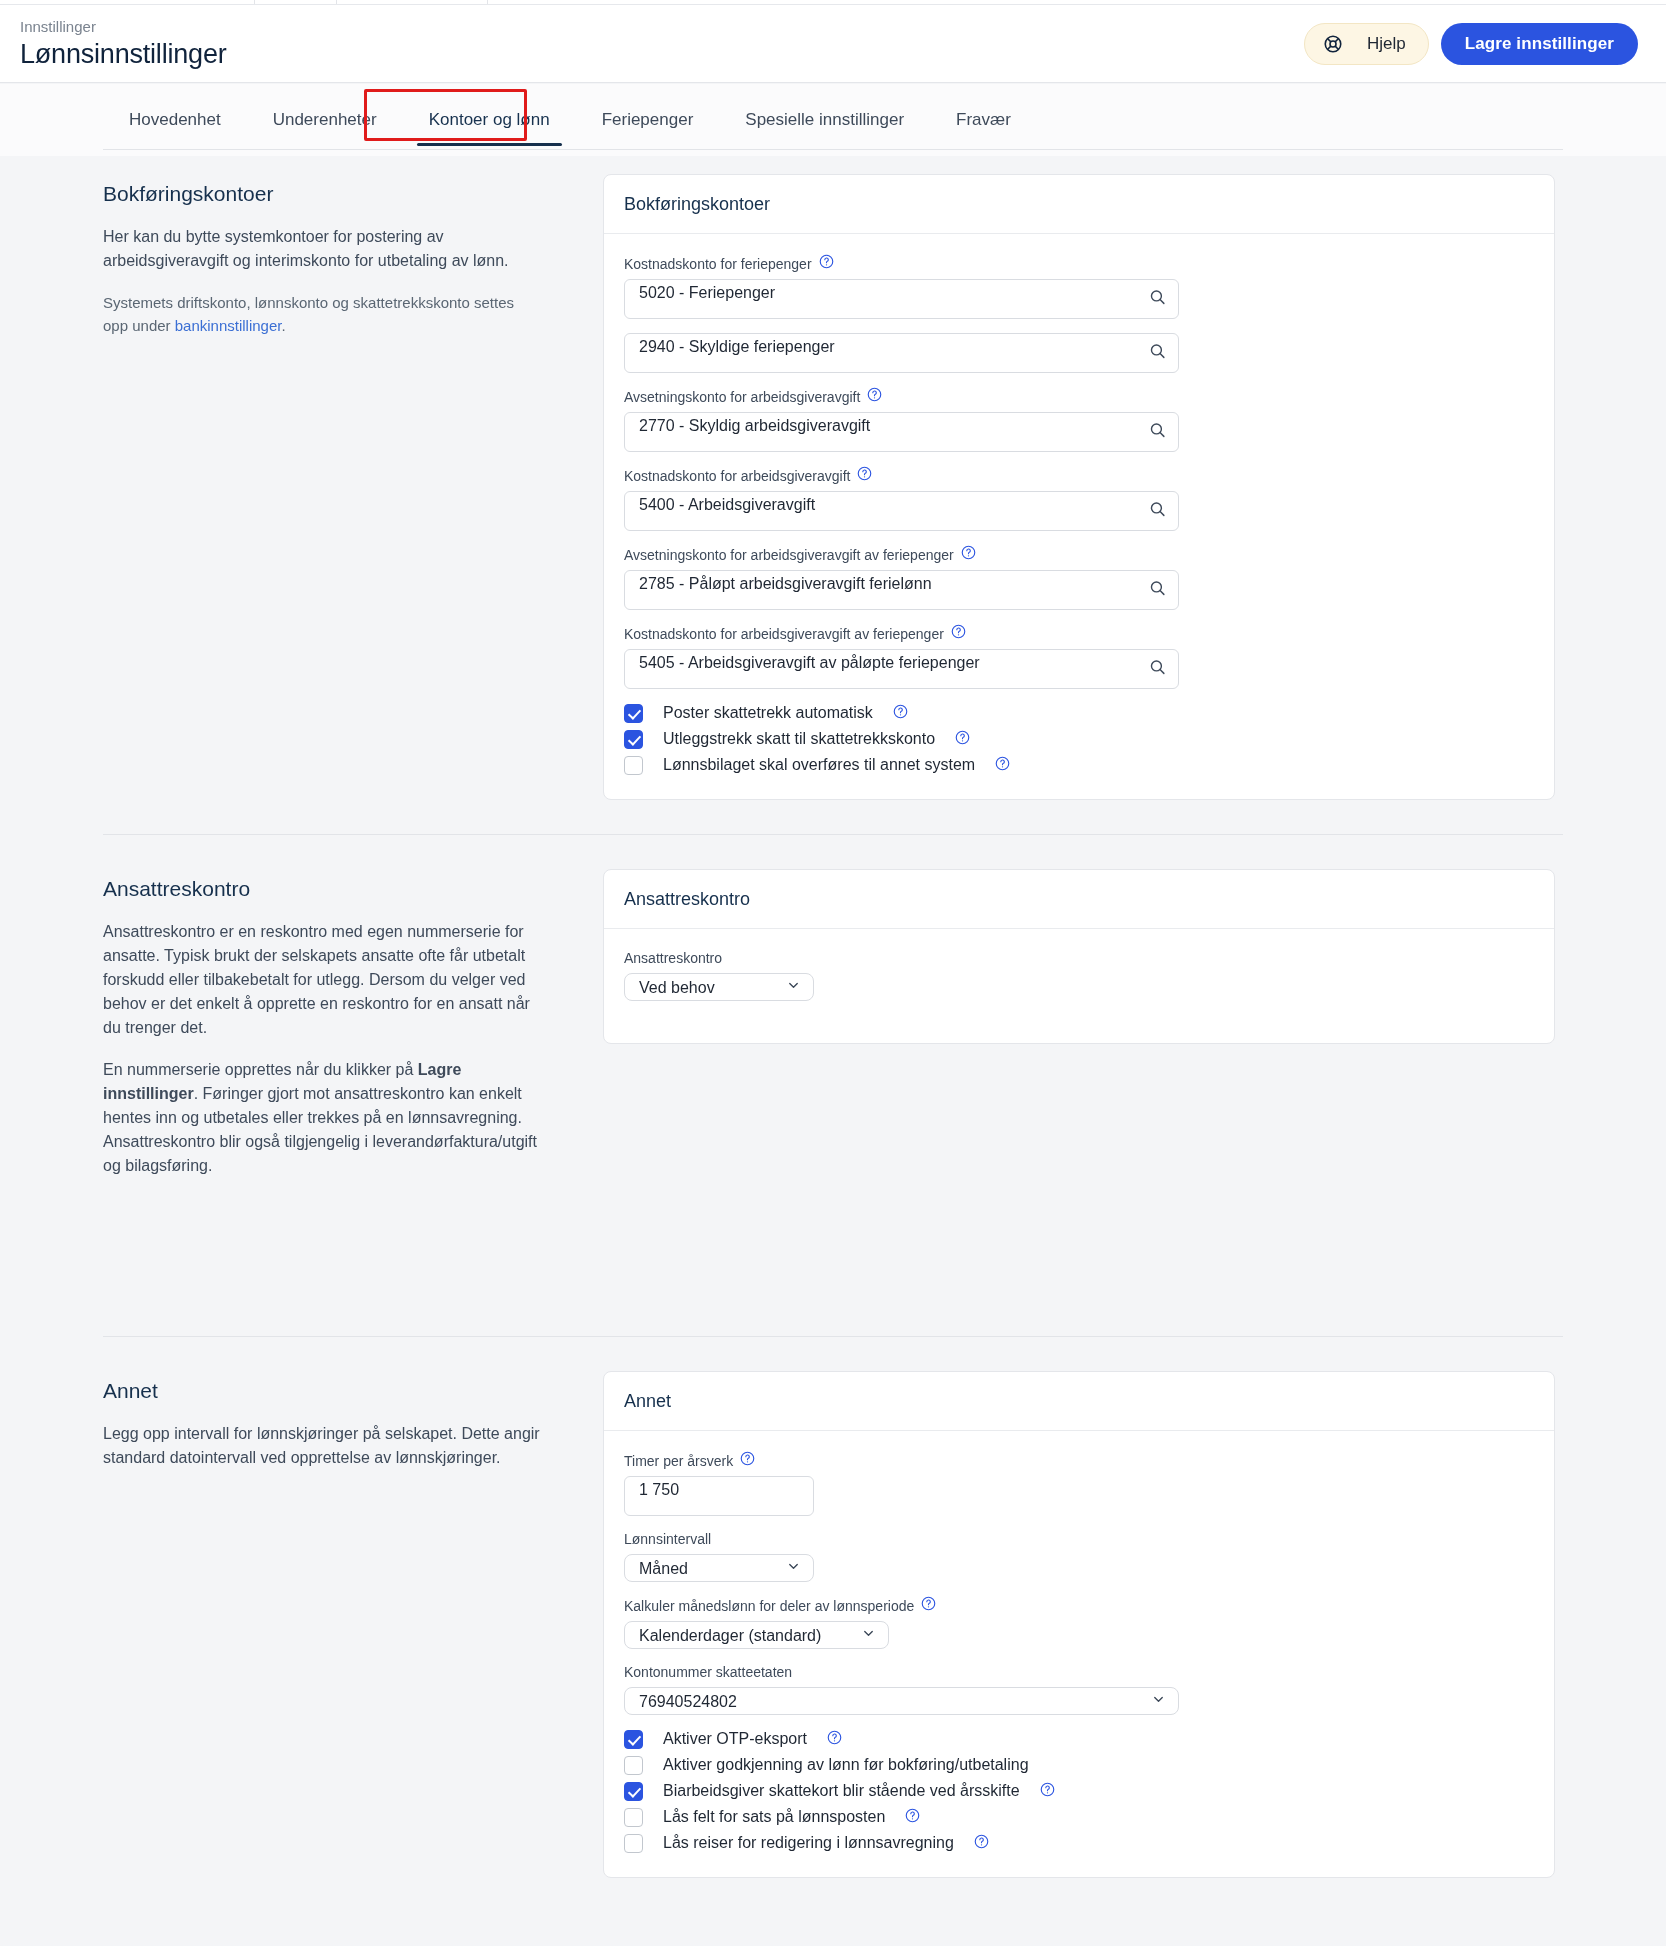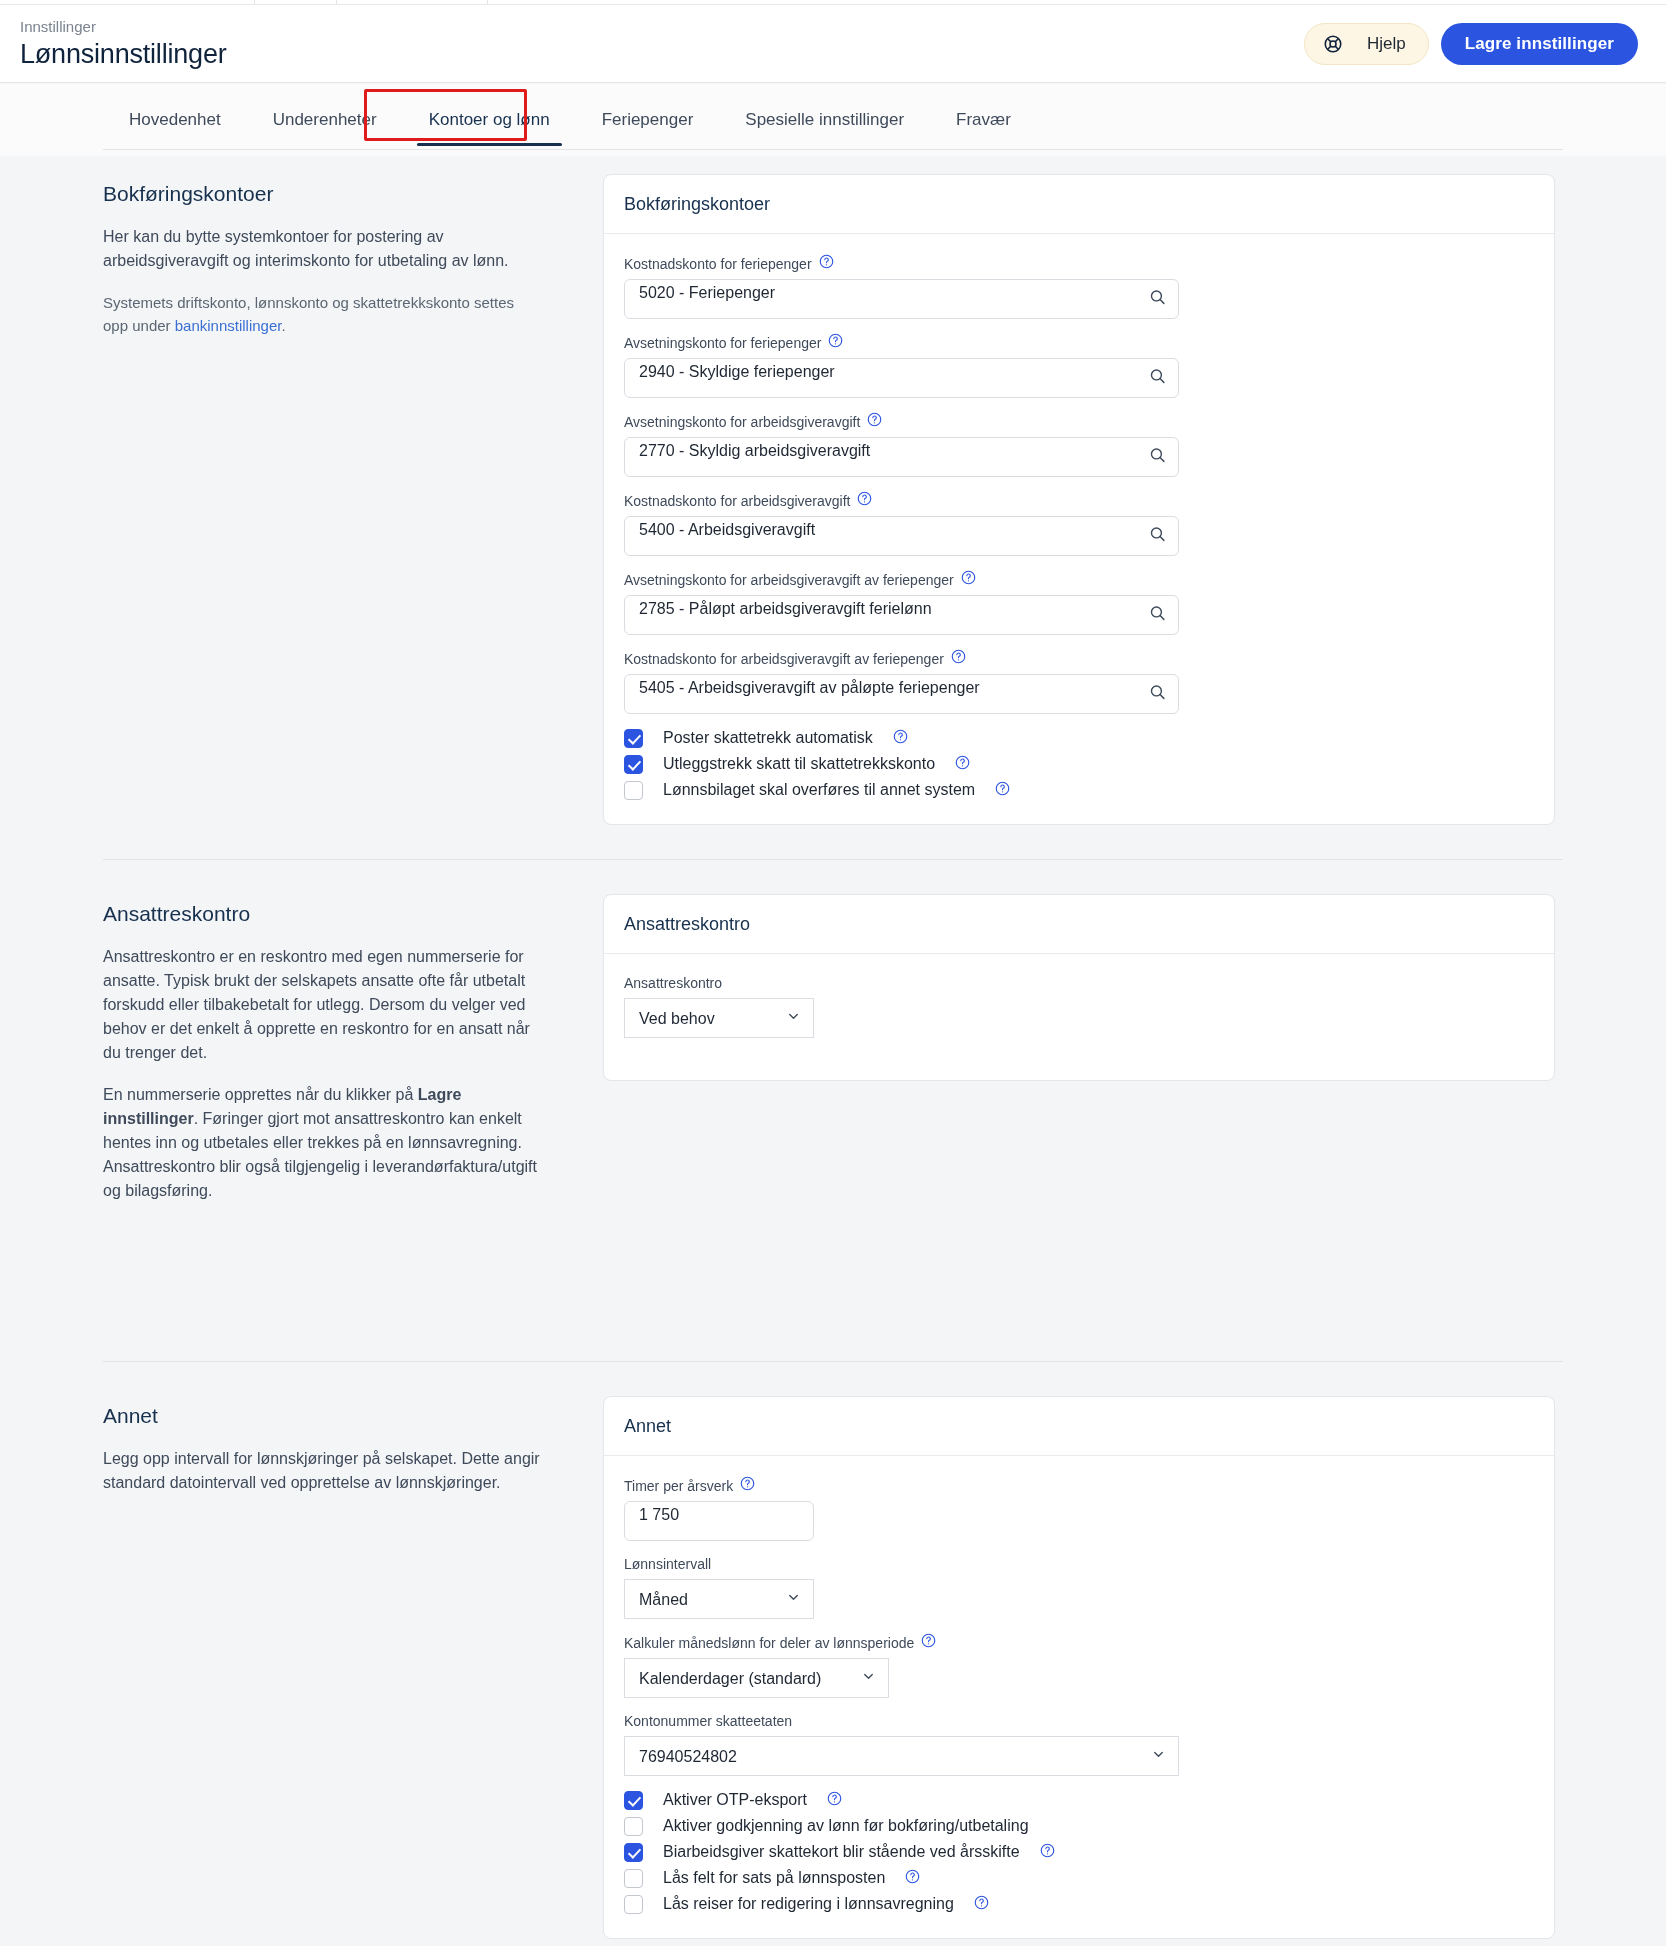--- a/index.html
+++ b/index.html
@@ -95,21 +95,21 @@
     background: #fff; font-size: 16px; color: #1f2733;
     padding: 0 40px 12px 14px; font-family: "Liberation Sans", sans-serif;
   }
   .input.plain { padding-right: 14px; }
   .w-narrow { width: 190px; }
   .search-ic { position: absolute; right: 13px; top: 50%; transform: translateY(-50%); pointer-events: none; }
   .chev-ic { position: absolute; right: 13px; top: 50%; transform: translateY(-50%); pointer-events: none; }
 
   .select-wrap { position: relative; display: inline-block; }
   .select {
-    height: 40px; border: 1px solid #d9dce1; border-radius: 0; background: #fff;
+    height: 28px; border: 1px solid #d9dce1; border-radius: 8px; background: #fff;
     font-size: 16px; color: #1f2733; padding: 0 42px 0 14px;
     appearance: none; -webkit-appearance: none;
     font-family: "Liberation Sans", sans-serif; cursor: pointer;
   }
   .sel-w1 { width: 190px; }
   .sel-w2 { width: 190px; }
   .sel-w3 { width: 265px; }
   .sel-w4 { width: 555px; }
 
   
@@ -201,28 +201,20 @@
               <div class="input-wrap" style="width:555px">
                 <input class="input" value="5020 - Feriepenger" style="">
                 <span class="search-ic"><svg width="17" height="17" viewBox="0 0 24 24" fill="none" stroke="#3e4a5a" stroke-width="2">
                       <circle cx="10.5" cy="10.5" r="7"></circle>
                       <line x1="15.6" y1="15.6" x2="21" y2="21" stroke-linecap="round"></line>
                     </svg></span>
               </div>
             </div>
 
             <div class="field">
-              <div class="field-label">
-                <span>Avsetningskonto for feriepenger</span>
-                <span class="help-ic"><svg width="15" height="15" viewBox="0 0 24 24" fill="none" stroke="#2b54e0" stroke-width="1.8">
-                      <circle cx="12" cy="12" r="10"></circle>
-                      <path d="M9.3 9.2a2.8 2.8 0 1 1 3.6 2.7c-.6.2-.9.8-.9 1.5v.5" stroke-linecap="round"></path>
-                      <circle cx="12" cy="17.3" r="1" fill="#2b54e0" stroke="none"></circle>
-                    </svg></span>
-              </div>
               <div class="input-wrap" style="width:555px">
                 <input class="input" value="2940 - Skyldige feriepenger" style="">
                 <span class="search-ic"><svg width="17" height="17" viewBox="0 0 24 24" fill="none" stroke="#3e4a5a" stroke-width="2">
                       <circle cx="10.5" cy="10.5" r="7"></circle>
                       <line x1="15.6" y1="15.6" x2="21" y2="21" stroke-linecap="round"></line>
                     </svg></span>
               </div>
             </div>
 
             <div class="field">

